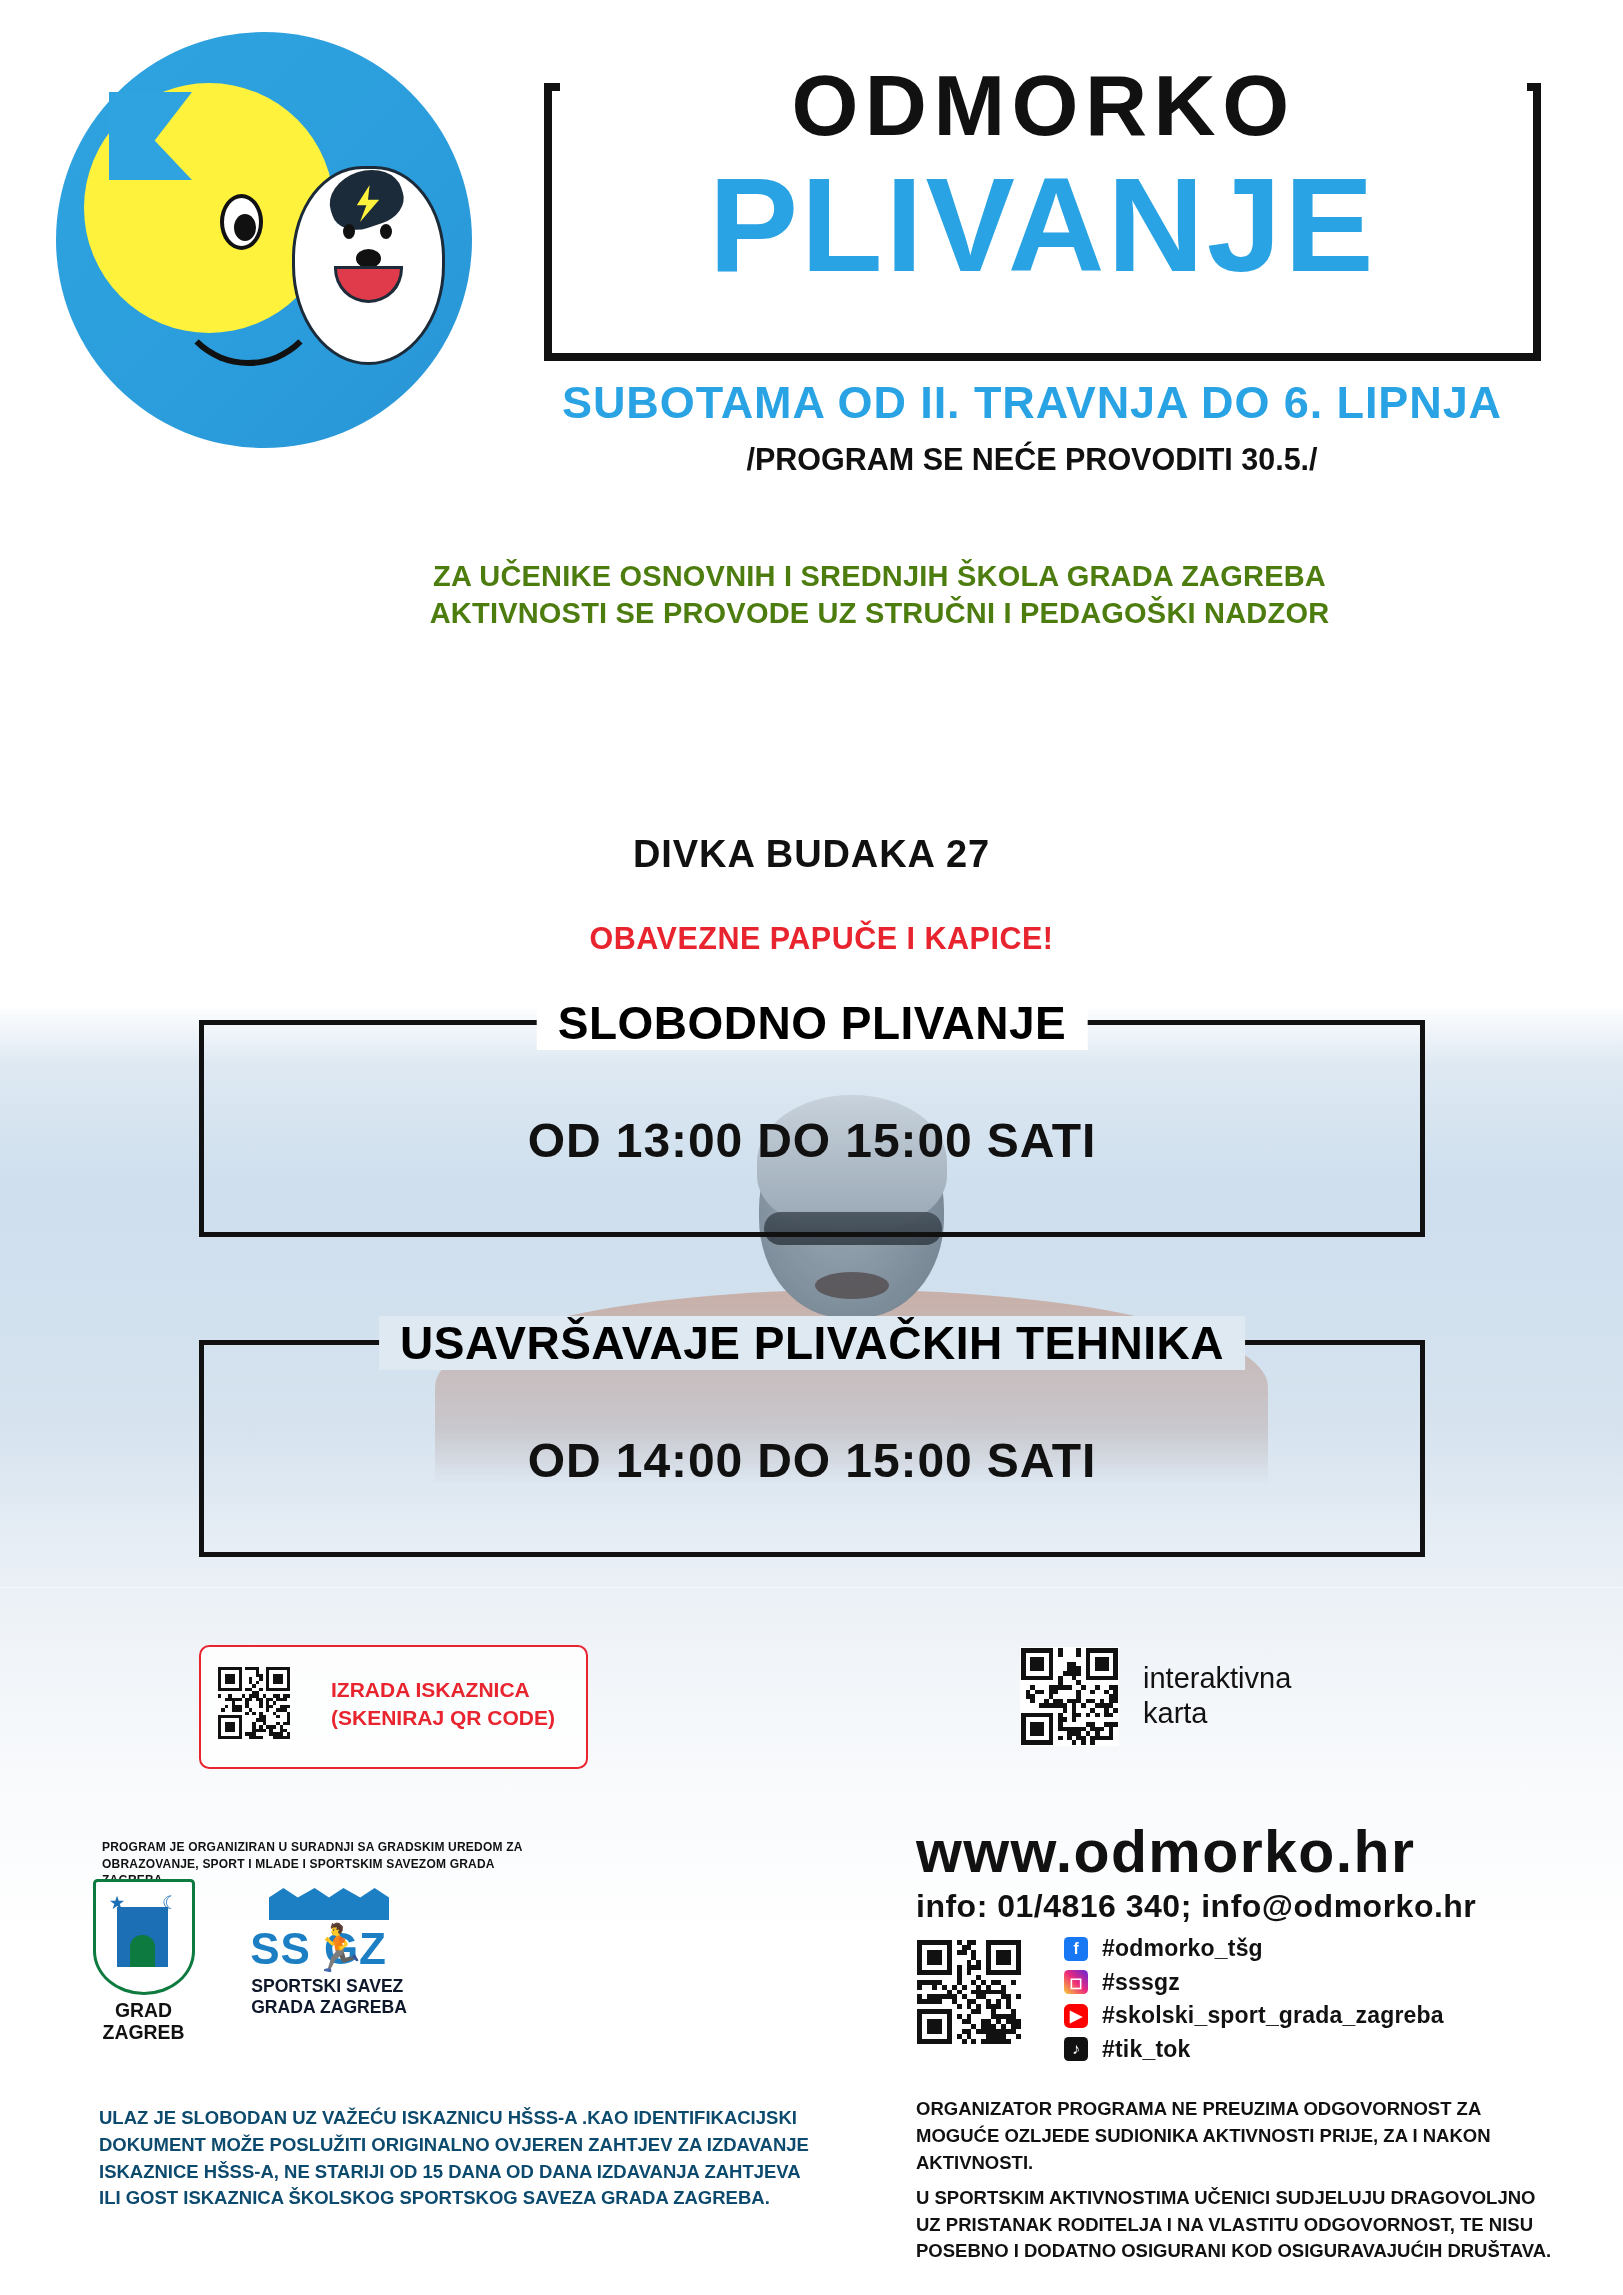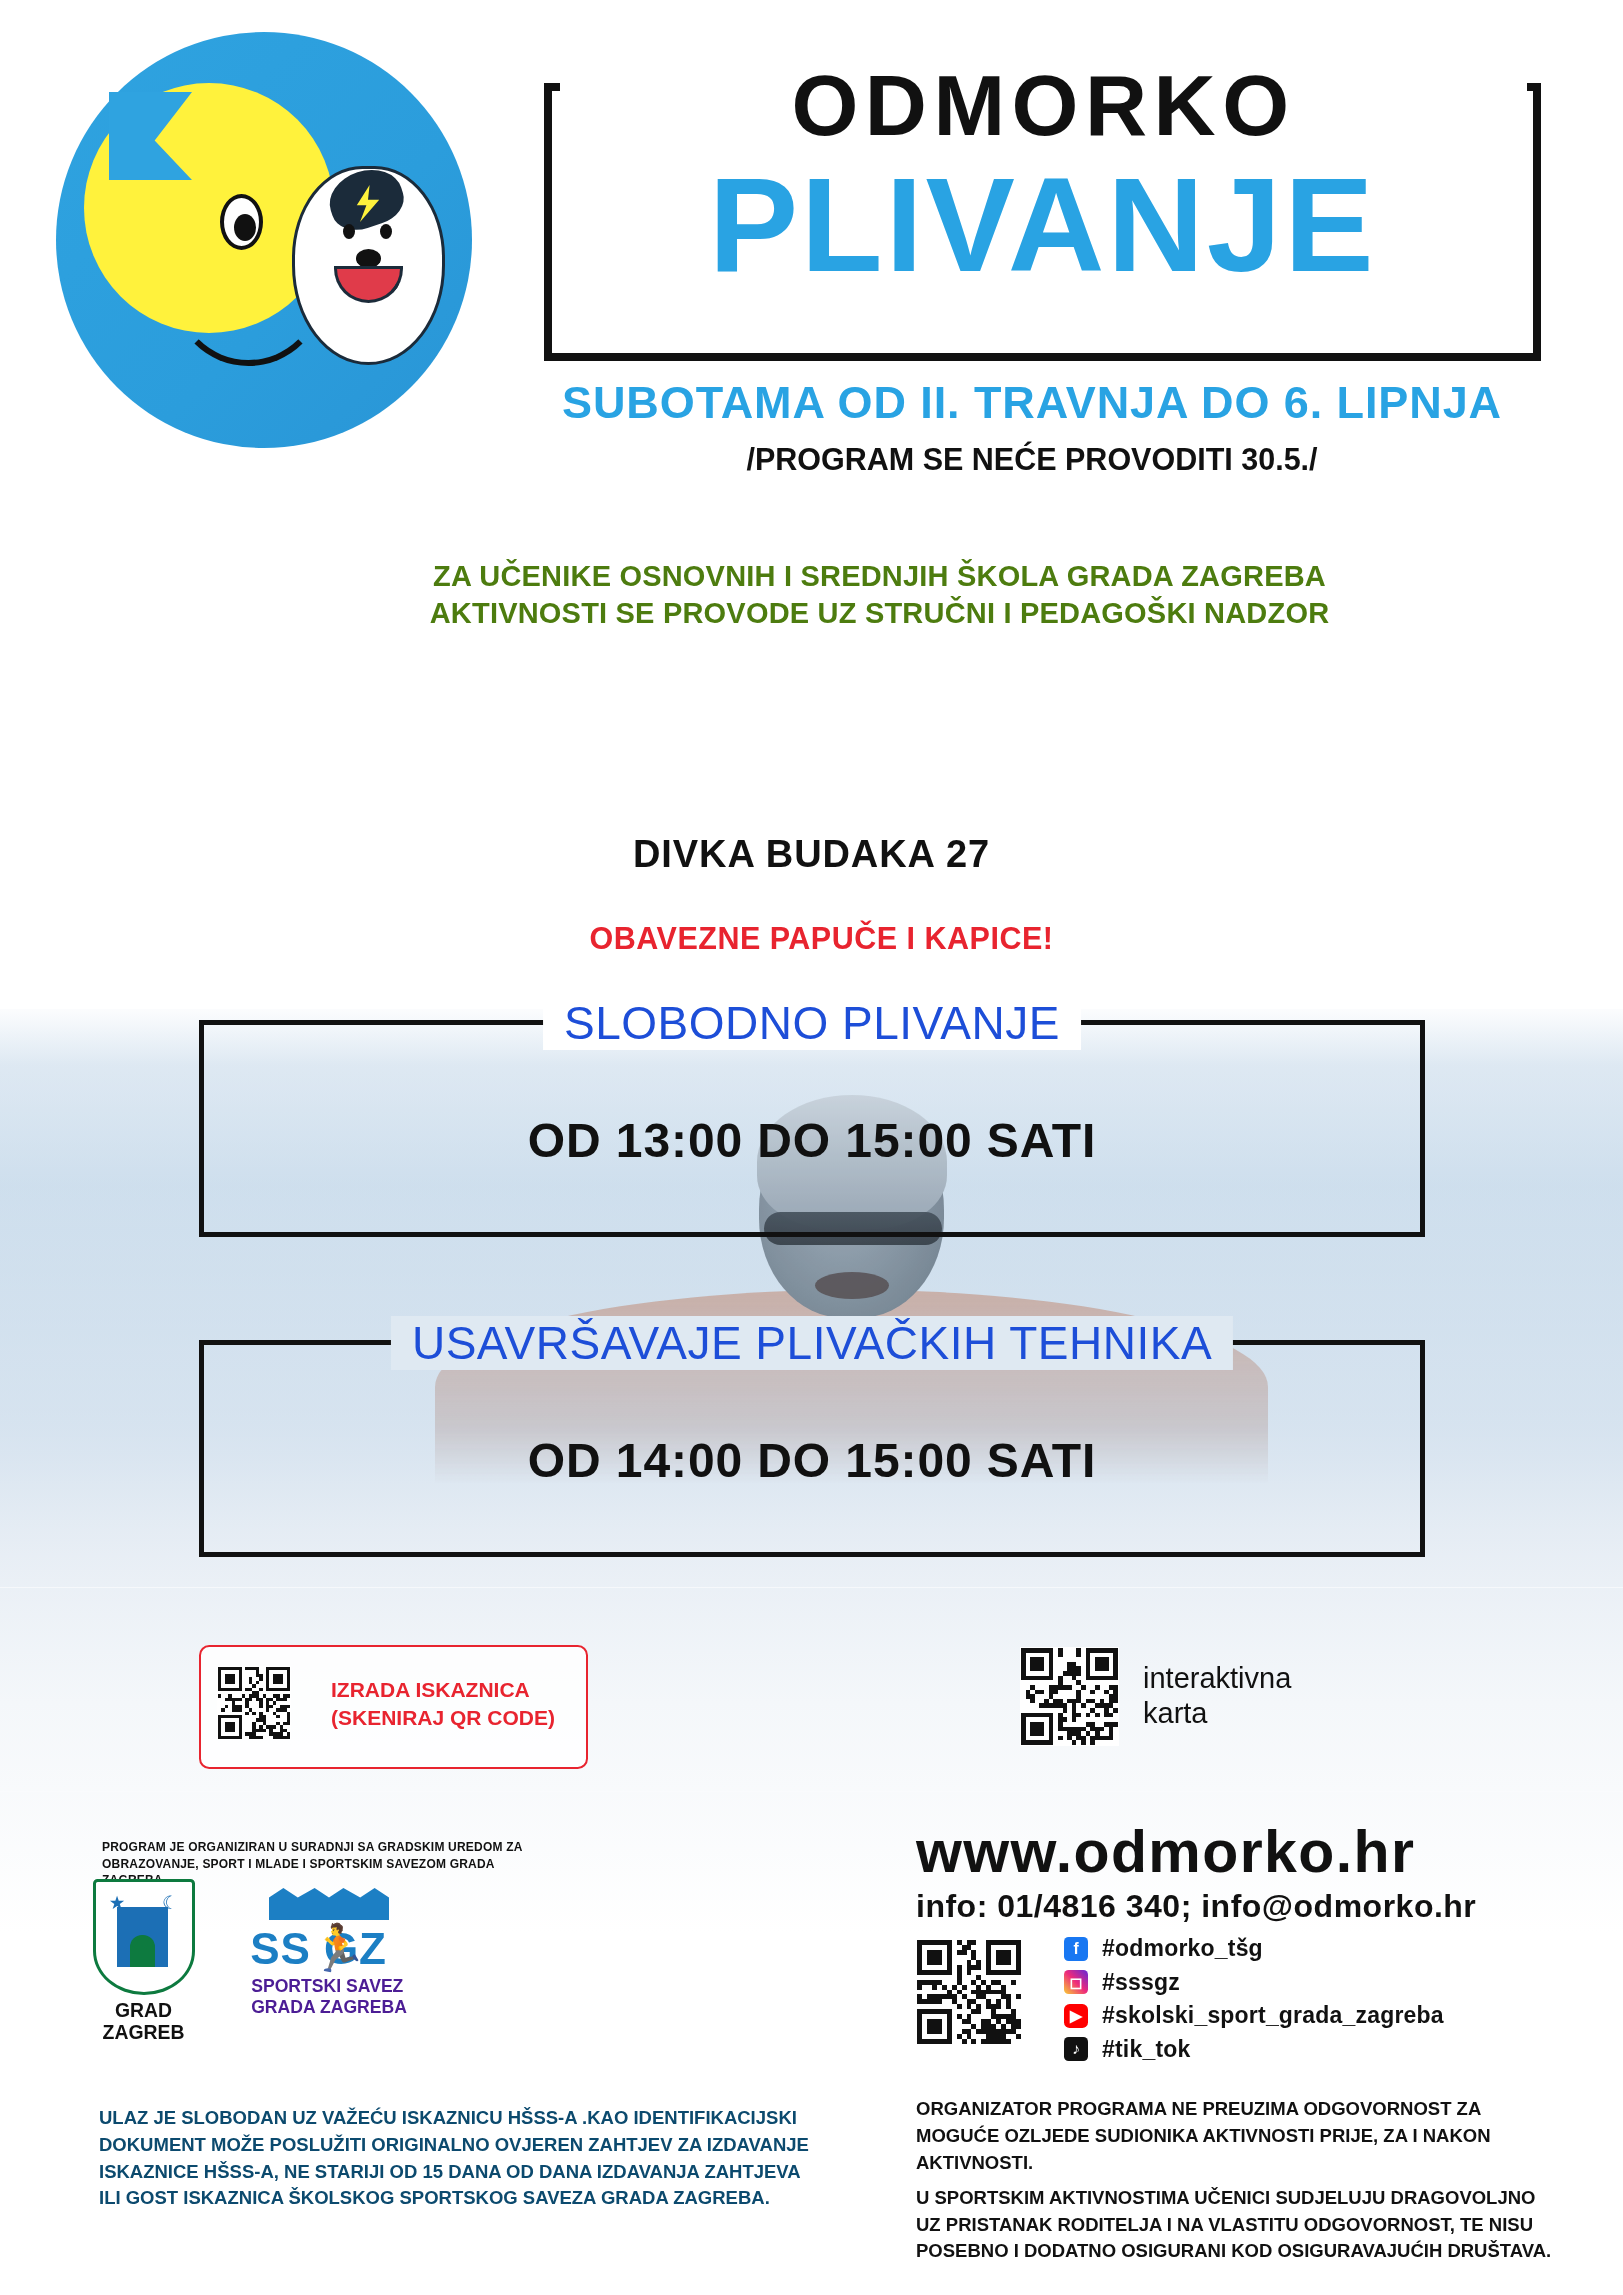--- a/index.html
+++ b/index.html
@@ -278,22 +278,22 @@
     z-index: 5;
   }
   .session.one { top: 1020px; }
   .session.two { top: 1340px; }
   .session-title {
     position: absolute;
     top: -29px;
     left: 50%;
     transform: translateX(-50%);
     font-size: 46px;
-    font-weight: 400;
-    color: #1d4ed8;
+    font-weight: 700;
+    color: #000000;
     letter-spacing: 0.5px;
     background: #ffffff;
     padding: 0 21px;
     white-space: nowrap;
   }
   .session.two .session-title { background: transparent; }
   .session-time {
     position: absolute;
     top: 88px;
     width: 100%;
@@ -408,21 +408,21 @@
   .sssgz .letters {
     position: absolute; left: 9.3px; top: 36px;
     font-size: 44px; font-weight: 800; color: #1c7fc4; letter-spacing: 0.9px;
   }
   .sssgz .runner {
     position: absolute; left: 69px; top: 37px;
     width: 49px; height: 49px; color: #f07c1c; font-size: 46px; line-height: 1;
   }
   .sssgz .sub {
     position: absolute; left: 10.2px; top: 88px;
-    font-size: 17.6px; font-weight: 800; color: #4c1d95; line-height: 1.2;
+    font-size: 17.6px; font-weight: 800; color: #0f172a; line-height: 1.2;
   }
 
   .legal-left {
     position: absolute;
     left: 99px; top: 2096px;
     width: 722px;
     font-size: 18.5px;
     font-weight: 700;
     color: #0c4a6e;
     line-height: 1.45;

